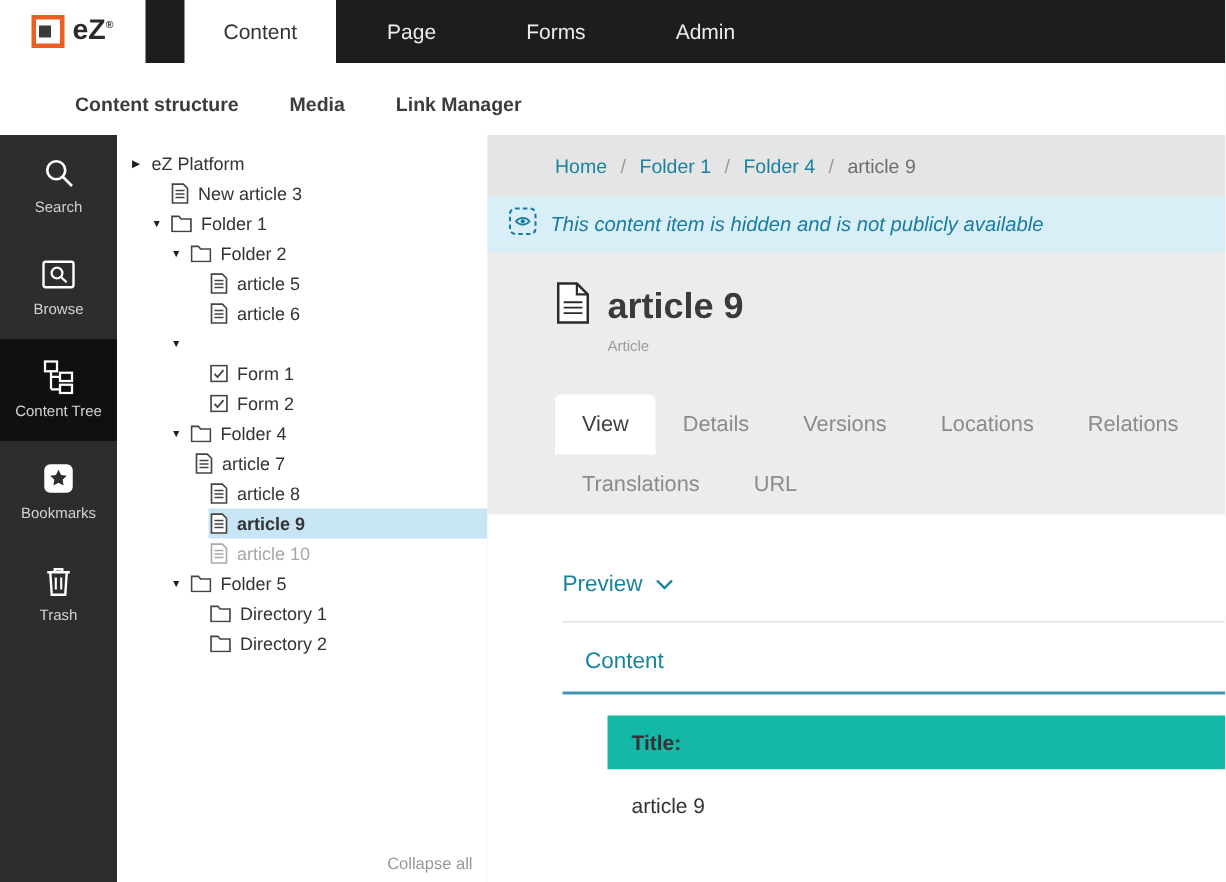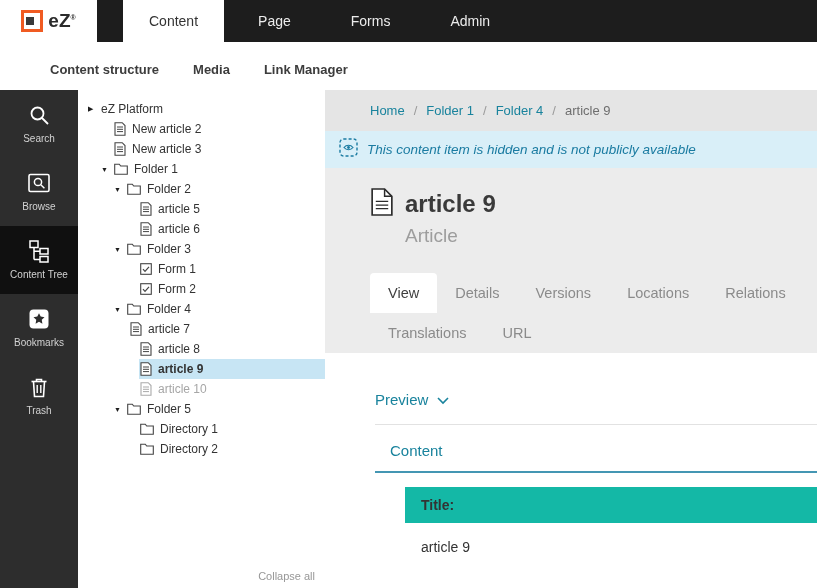--- a/index.html
+++ b/index.html
@@ -46,21 +46,21 @@
   .main { position:absolute; top:90px; left:325px; right:0; bottom:0; background:#ececec; display:flex; flex-direction:column; }
   .breadcrumb { height:41px; flex:none; background:#e5e5e5; display:flex; align-items:center; padding-left:45px; gap:9px; font-size:13px; }
   .crumb { color:#6e6e6e; }
   .crumb.link { color:#19839d; cursor:pointer; }
   .crumb-sep { color:#9a9a9a; }
   .alert { height:37px; flex:none; background:#d9eff8; display:flex; align-items:center; gap:9px; padding-left:14px; }
   .alert-text { font-size:13.5px; font-style:italic; color:#1a7ba1; }
   .content-head { margin:20px 0 0 45px; }
   .title-row { display:flex; align-items:center; gap:11px; }
   .title { font-size:24px; font-weight:700; color:#3a3a3a; }
-  .subtitle { margin:5px 0 0 35px; font-size:19px; color:#9d9d9d; }
+  .subtitle { margin:5px 0 0 35px; font-size:10px; color:#9d9d9d; }
   .tabs { display:flex; flex-wrap:wrap; margin:26px 0 0 45px; }
   .tab { padding:0 18px; line-height:40px; font-size:14.5px; color:#8b8b8b; cursor:pointer; }
   .tab.active { background:#fff; color:#3f3f3f; border-radius:4px 4px 0 0; }
   .card { flex:1; background:#fff; overflow:hidden; }
   .preview-row { margin-left:50px; padding:38px 0 16px; border-bottom:1px solid #e2e2e2; display:flex; align-items:center; gap:9px; color:#19839d; font-size:15px; cursor:pointer; }
   .section-head { margin-left:50px; padding:17px 0 12px 15px; color:#19839d; font-size:15px; border-bottom:2px solid #4496b3; }
   .field-table { margin:14px 0 0 80px; }
   .f-head { background:#14b8a6; height:36px; line-height:36px; padding-left:16px; font-size:14px; font-weight:700; color:#333; }
   .f-val { padding:16px 16px 18px; font-size:14px; color:#333; background:#fff; }
 </style>
@@ -153,32 +153,20 @@
         </div>
         <div class="tree-row" style="padding-left: 23px;">
           <span class="arrow"></span>
           <span class="row-inner">
             <span class="t-icon">
               <svg width="12" height="14" viewBox="0 0 12 14">
                 <path d="M1 .7h7.2L11 3.5v9.8H1z" fill="#fff" stroke="#444" stroke-width="1.1"></path>
                 <path d="M3 5h6M3 7.3h6M3 9.6h6" stroke="#444" stroke-width="1"></path>
               </svg>
             </span>
-            <span class="t-label">New article 2</span>
-          </span>
-        </div>
-        <div class="tree-row" style="padding-left: 23px;">
-          <span class="arrow"></span>
-          <span class="row-inner">
-            <span class="t-icon">
-              <svg width="12" height="14" viewBox="0 0 12 14">
-                <path d="M1 .7h7.2L11 3.5v9.8H1z" fill="#fff" stroke="#444" stroke-width="1.1"></path>
-                <path d="M3 5h6M3 7.3h6M3 9.6h6" stroke="#444" stroke-width="1"></path>
-              </svg>
-            </span>
             <span class="t-label">New article 3</span>
           </span>
         </div>
         <div class="tree-row" style="padding-left: 23px;">
           <span class="arrow">▼</span>
           <span class="row-inner">
             <span class="t-icon">
               <svg width="14" height="12" viewBox="0 0 14 12">
                 <path d="M.7 1.2h4.6l1.4 1.8h6.6v8.3H.7z" fill="#fff" stroke="#444" stroke-width="1.1"></path>
               </svg>
@@ -216,28 +204,20 @@
               <svg width="12" height="14" viewBox="0 0 12 14">
                 <path d="M1 .7h7.2L11 3.5v9.8H1z" fill="#fff" stroke="#444" stroke-width="1.1"></path>
                 <path d="M3 5h6M3 7.3h6M3 9.6h6" stroke="#444" stroke-width="1"></path>
               </svg>
             </span>
             <span class="t-label">article 6</span>
           </span>
         </div>
         <div class="tree-row" style="padding-left: 36px;">
           <span class="arrow">▼</span>
-          <span class="row-inner">
-            <span class="t-icon">
-              <svg width="14" height="12" viewBox="0 0 14 12">
-                <path d="M.7 1.2h4.6l1.4 1.8h6.6v8.3H.7z" fill="#fff" stroke="#444" stroke-width="1.1"></path>
-              </svg>
-            </span>
-            <span class="t-label">Folder 3</span>
-          </span>
         </div>
         <div class="tree-row" style="padding-left: 49px;">
           <span class="arrow"></span>
           <span class="row-inner">
             <span class="t-icon">
               <svg width="12" height="12" viewBox="0 0 12 12">
                 <rect x=".7" y=".7" width="10.6" height="10.6" fill="#fff" stroke="#444" stroke-width="1.1"></rect>
                 <path d="M3 6.2l2 2.2 4-4.6" fill="none" stroke="#444" stroke-width="1.2"></path>
               </svg>
             </span>

